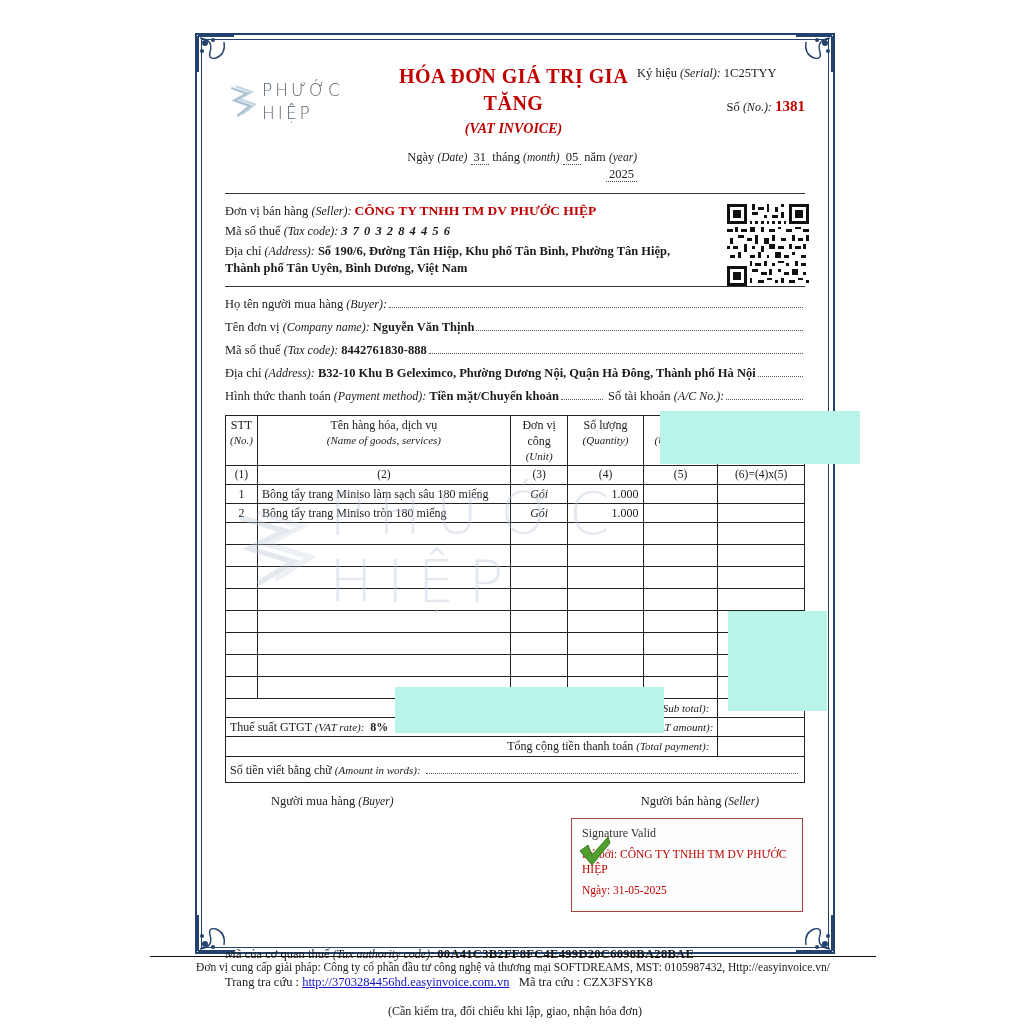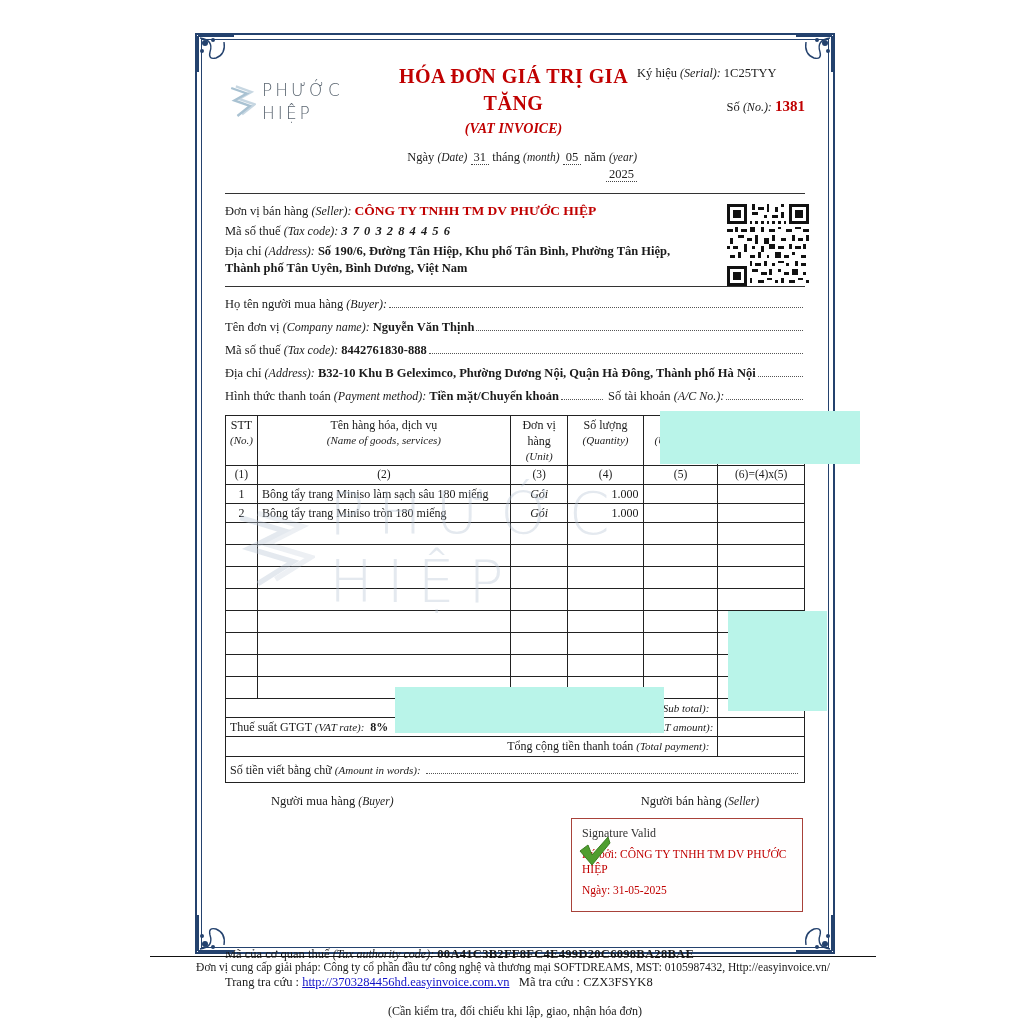--- a/index.html
+++ b/index.html
@@ -223,21 +223,21 @@
             <tr>
           <th>
                 <span class="vn">STT</span>
                 <span class="en">(No.)</span>
               </th>
           <th>
                 <span class="vn">Tên hàng hóa, dịch vụ</span>
                 <span class="en">(Name of goods, services)</span>
               </th>
           <th>
-                <span class="vn">Đơn vị hàng</span>
+                <span class="vn">Đơn vị công</span>
                 <span class="en">(Unit)</span>
               </th>
           <th>
                 <span class="vn">Số lượng</span>
                 <span class="en">(Quantity)</span>
               </th>
           <th>
                 <span class="vn">Đơn giá</span>
                 <span class="en">(Unit price)</span>
               </th>

